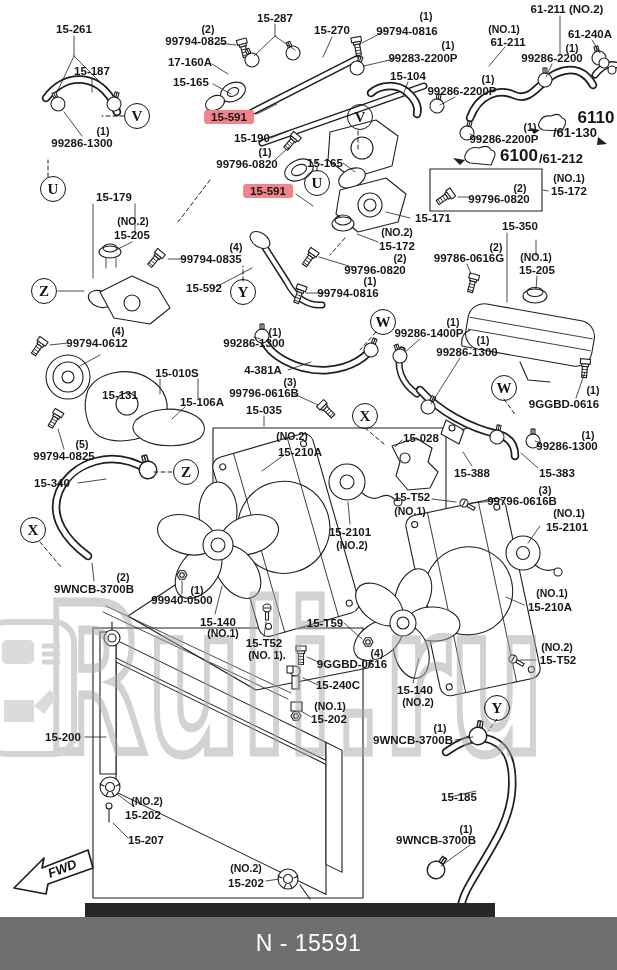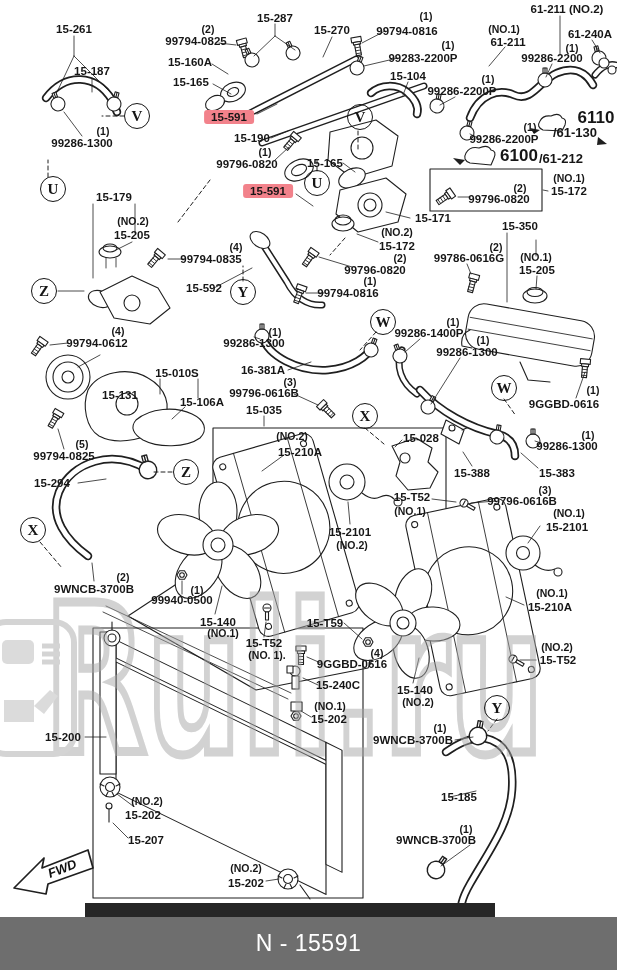--- a/index.html
+++ b/index.html
@@ -328,27 +328,27 @@
       <span class="plabel q" style="left: 236px; top: 247px;">(4)</span>
       <span class="plabel n" style="left: 211px; top: 259px;">99794-0835</span>
       <span class="plabel n" style="left: 196px; top: 288px; margin-left: 8px;">15-592</span>
       <span class="plabel q" style="left: 118px; top: 331px;">(4)</span>
       <span class="plabel n" style="left: 97px; top: 343px;">99794-0612</span>
       <span class="plabel n" style="left: 120px; top: 355px; margin-top: 40px;">15-131</span>
       <span class="plabel n" style="left: 177px; top: 373px;">15-010S</span>
       <span class="plabel n" style="left: 202px; top: 402px;">15-106A</span>
       <span class="plabel q" style="left: 82px; top: 444px;">(5)</span>
       <span class="plabel n" style="left: 64px; top: 456px;">99794-0825</span>
-      <span class="plabel n" style="left: 52px; top: 483px;">15-294</span>
+      <span class="plabel n" style="left: 52px; top: 483px;">15-340</span>
       <span class="plabel q" style="left: 123px; top: 577px;">(2)</span>
       <span class="plabel n" style="left: 94px; top: 589px;">9WNCB-3700B</span>
       <span class="plabel n" style="left: 275px; top: 18px;">15-287</span>
       <span class="plabel q" style="left: 208px; top: 29px;">(2)</span>
       <span class="plabel n" style="left: 196px; top: 41px;">99794-0825</span>
-      <span class="plabel n" style="left: 190px; top: 62px;">15-160A</span>
+      <span class="plabel n" style="left: 190px; top: 62px;">17-160A</span>
       <span class="plabel n" style="left: 191px; top: 82px;">15-165</span>
       <span class="plabel n hl" style="left: 229px; top: 117px;">15-591</span>
       <span class="plabel n" style="left: 252px; top: 138px; text-align: center;">15-190</span>
       <span class="plabel q" style="left: 265px; top: 152px;">(1)</span>
       <span class="plabel n" style="left: 247px; top: 164px;">99796-0820</span>
       <span class="plabel n" style="left: 325px; top: 163px;">15-165</span>
       <span class="plabel n hl" style="left: 268px; top: 191px;">15-591</span>
       <span class="plabel n" style="left: 433px; top: 218px;">15-171</span>
       <span class="plabel q" style="left: 397px; top: 232px;">(NO.2)</span>
       <span class="plabel n" style="left: 397px; top: 246px;">15-172</span>
@@ -390,21 +390,21 @@
       <span class="plabel q" style="left: 483px; top: 340px;">(1)</span>
       <span class="plabel n" style="left: 467px; top: 352px;">99286-1300</span>
       <span class="plabel q" style="left: 593px; top: 390px;">(1)</span>
       <span class="plabel n" style="left: 564px; top: 404px;">9GGBD-0616</span>
       <span class="plabel q" style="left: 588px; top: 435px;">(1)</span>
       <span class="plabel n" style="left: 567px; top: 446px;">99286-1300</span>
       <span class="plabel n" style="left: 472px; top: 473px;">15-388</span>
       <span class="plabel n" style="left: 557px; top: 473px;">15-383</span>
       <span class="plabel q" style="left: 275px; top: 332px;">(1)</span>
       <span class="plabel n" style="left: 254px; top: 343px;">99286-1300</span>
-      <span class="plabel n" style="left: 263px; top: 370px;">16-381A</span>
+      <span class="plabel n" style="left: 263px; top: 370px;">4-381A</span>
       <span class="plabel q" style="left: 290px; top: 382px;">(3)</span>
       <span class="plabel n" style="left: 264px; top: 393px;">99796-0616B</span>
       <span class="plabel n" style="left: 264px; top: 410px;">15-035</span>
       <span class="plabel q" style="left: 292px; top: 436px;">(NO.2)</span>
       <span class="plabel n" style="left: 300px; top: 452px;">15-210A</span>
       <span class="plabel n" style="left: 421px; top: 438px;">15-028</span>
       <span class="plabel n" style="left: 412px; top: 497px;">15-T52</span>
       <span class="plabel q" style="left: 410px; top: 511px;">(NO.1)</span>
       <span class="plabel q" style="left: 545px; top: 490px;">(3)</span>
       <span class="plabel n" style="left: 522px; top: 501px;">99796-0616B</span>

